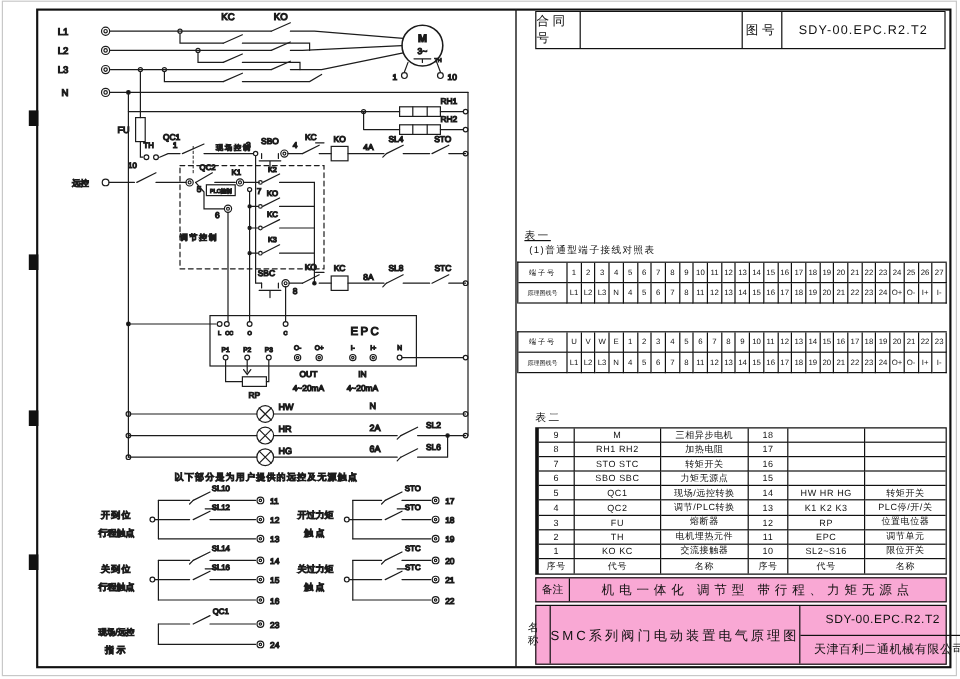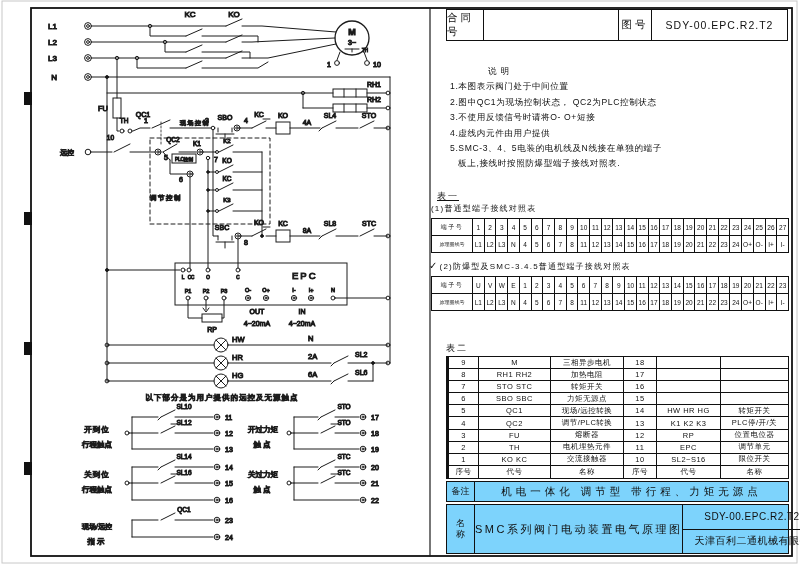--- a/index.html
+++ b/index.html
@@ -17,37 +17,37 @@
   .notes .nt{margin-left:38px;letter-spacing:4px;}
   .notes .ind{margin-left:8px;}
   
   .tt{border-left:1px solid #111;border-top:1px solid #111;display:flex;flex-direction:column;background:#fff;}
   .tt-row{display:flex;height:17px;}
   .tt-cell{flex:1 1 0;border-right:1px solid #111;border-bottom:1px solid #111;
            display:flex;align-items:center;justify-content:center;font-size:6.5px;
            overflow:hidden;white-space:nowrap;}
   .tt-cell:first-child{flex:0 0 40px;font-size:6px;letter-spacing:1.5px;}
   .tt-row:last-child .tt-cell:first-child{font-size:5px;letter-spacing:0;}
-  .tsub{font-size:8px;letter-spacing:1.2px;white-space:nowrap;}
+  .tsub{font-size:8px;letter-spacing:1.2px;white-space:nowrap;padding-left:10px;}
   .tlbl{font-size:9px;letter-spacing:2px;}
   .chk{font-size:10px;font-weight:bold;margin-right:1px;}
   
   .ct{border:1.5px solid #111;border-left:3px solid #111;display:flex;flex-direction:column;background:#fff;}
   .ct-row{display:flex;flex:1 1 0;}
   .ct-cell{border-right:1px solid #111;border-bottom:1px solid #111;display:flex;align-items:center;
            justify-content:center;font-size:7.5px;letter-spacing:0.5px;overflow:hidden;white-space:nowrap;}
   .ct-row:last-child .ct-cell{border-bottom:none;}
   .ct-cell:nth-child(1){flex:0 0 29px;}
   .ct-cell:nth-child(2){flex:0 0 71px;}
   .ct-cell:nth-child(3){flex:0 0 72px;}
   .ct-cell:nth-child(4){flex:0 0 32px;}
   .ct-cell:nth-child(5){flex:0 0 63px;}
   .ct-cell:nth-child(6){flex:1 1 0;border-right:none;}
   
-  .blk{border:1.6px solid #111;display:flex;background:#7dd3fc;}
+  .blk{border:1.6px solid #111;display:flex;background:#f9a8d4;justify-content:center;}
   .blk .lblcell{flex:0 0 27px;border-right:1.2px solid #111;display:flex;flex-direction:column;
                 align-items:center;justify-content:center;font-size:9px;line-height:11px;}
   .remark-val{flex:1;display:flex;align-items:center;justify-content:center;
               font-size:10.5px;letter-spacing:4px;white-space:nowrap;}
   .namemid{flex:0 0 203px;border-right:1.2px solid #111;display:flex;align-items:center;
            justify-content:center;font-size:11px;letter-spacing:2.5px;white-space:nowrap;}
   .nameright{flex:1;display:flex;flex-direction:column;}
   .nameright > div{flex:1;display:flex;align-items:center;justify-content:center;white-space:nowrap;}
   .dno{font-size:10px;letter-spacing:0.5px;border-bottom:1.2px solid #111;}
   .company{font-size:10px;letter-spacing:0.5px;padding-left:11px;}
@@ -465,31 +465,20 @@
   </g>
 </svg>
 
 <div class="abs hdr" style="left:446px;top:9px;width:342px;height:32px;">
   <div class="hdr-lbl" style="width:37px;border-right:1.2px solid #111;">合同号</div>
   <div style="width:135px;border-right:1.2px solid #111;"></div>
   <div class="hdr-lbl" style="width:33px;border-right:1.2px solid #111;">图号</div>
   <div class="hdr-val" style="flex:1;">SDY-00.EPC.R2.T2</div>
 </div>
 
-<div class="abs notes" style="left:450px;top:64px;width:340px;">
-  <div class="nt">说明</div>
-  <div>
-        <div>1.本图表示阀门处于中间位置</div>
-        <div>2.图中QC1为现场控制状态， QC2为PLC控制状态</div>
-        <div>3.不使用反馈信号时请将O- O+短接</div>
-        <div>4.虚线内元件由用户提供</div>
-        <div>5.SMC-3、4、5电装的电机线及N线接在单独的端子</div>
-      </div>
-  <div class="ind">板上,接线时按照防爆型端子接线对照表.</div>
-</div>
 
 <div class="abs tlbl" style="left:437px;top:190px;text-decoration:underline;">表一</div>
 <div class="abs tsub" style="left:431px;top:203px;">(1)普通型端子接线对照表</div>
 <div class="abs tt" style="left:431px;top:218px;width:358px;">
       <div class="tt-row">
         <div class="tt-cell">端子号</div>
         <div class="tt-cell">1</div>
         <div class="tt-cell">2</div>
         <div class="tt-cell">3</div>
         <div class="tt-cell">4</div>
@@ -541,21 +530,20 @@
         <div class="tt-cell">21</div>
         <div class="tt-cell">22</div>
         <div class="tt-cell">23</div>
         <div class="tt-cell">24</div>
         <div class="tt-cell">O+</div>
         <div class="tt-cell">O-</div>
         <div class="tt-cell">I+</div>
         <div class="tt-cell">I-</div>
       </div>
     </div>
-<div class="abs tsub" style="left:429px;top:260px;"><span class="chk">✓</span><span>(2)防爆型及SMC-3.4.5普通型端子接线对照表</span></div>
 <div class="abs tt" style="left:431px;top:276px;width:358px;">
       <div class="tt-row">
         <div class="tt-cell">端子号</div>
         <div class="tt-cell">U</div>
         <div class="tt-cell">V</div>
         <div class="tt-cell">W</div>
         <div class="tt-cell">E</div>
         <div class="tt-cell">1</div>
         <div class="tt-cell">2</div>
         <div class="tt-cell">3</div>

